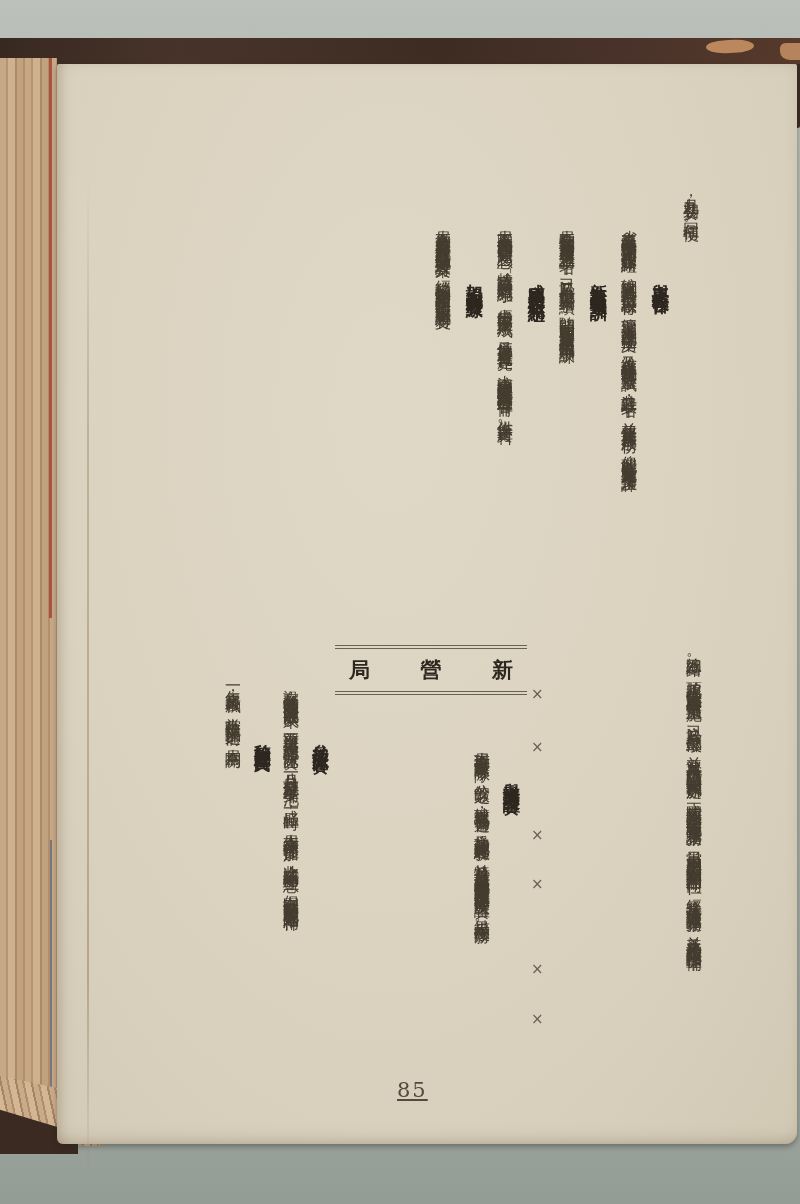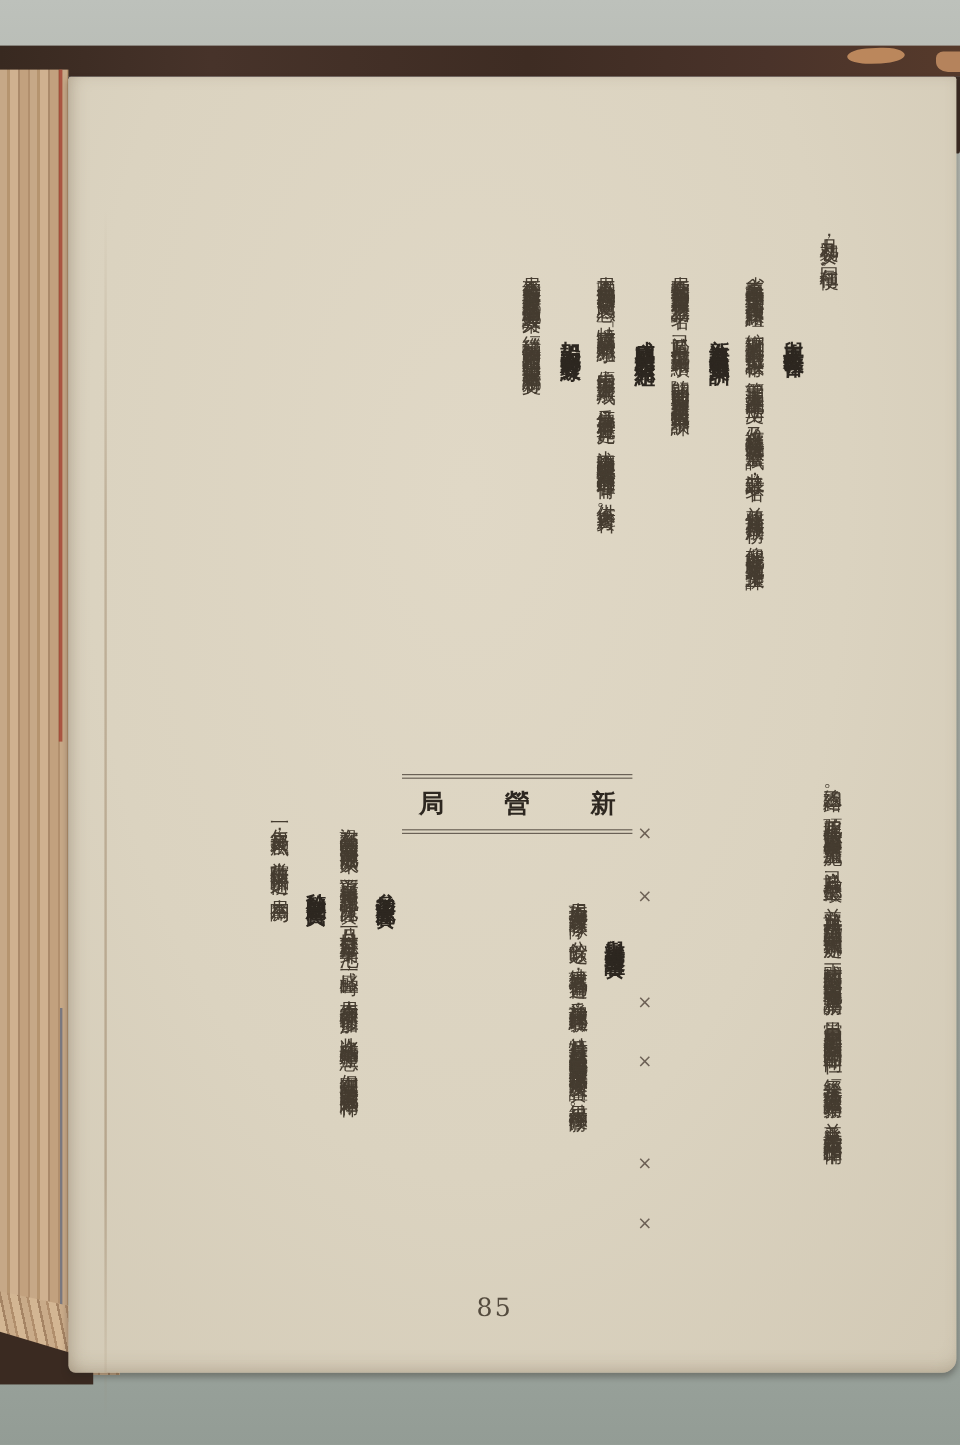--- a/index.html
+++ b/index.html
@@ -45,21 +45,21 @@
   .box-a{width:192px;height:424px;display:flex;flex-direction:column;}
   .na-header{border-top:4px double #6a6156;border-bottom:4px double #6a6156;
     padding:7px 14px;display:flex;flex-direction:row-reverse;justify-content:space-between;
     font-weight:bold;font-size:21px;color:#2d2720;}
   .box-a-article{height:352px;margin-top:12px;font-size:16px;letter-spacing:1.2px;line-height:30px;}
   .box-a-article .a-heading{padding-top:62px;}
   .cross-col{width:26px;height:424px;position:relative;}
   .cross-col span{position:absolute;left:4px;font-size:15px;color:#6d6156;font-family:"DejaVu Sans",sans-serif;}
   .box-right{width:154px;height:424px;font-size:16px;letter-spacing:1.5px;line-height:25px;}
   
-  .page-num{position:absolute;top:1014px;left:340px;font-size:21px;letter-spacing:2px;color:#544b3e;}
+  .page-num{position:absolute;top:1014px;left:340px;font-size:21px;letter-spacing:2px;color:#544b3e;text-decoration:underline;}
 </style>
 </head>
 <body>
 
 <div class="scene">
   <div class="cover-top"></div>
   <div class="corner-wear"></div>
   <div class="corner-wear2"></div>
   <div class="page-stack-left"></div>
   <div class="red-edge"></div>

